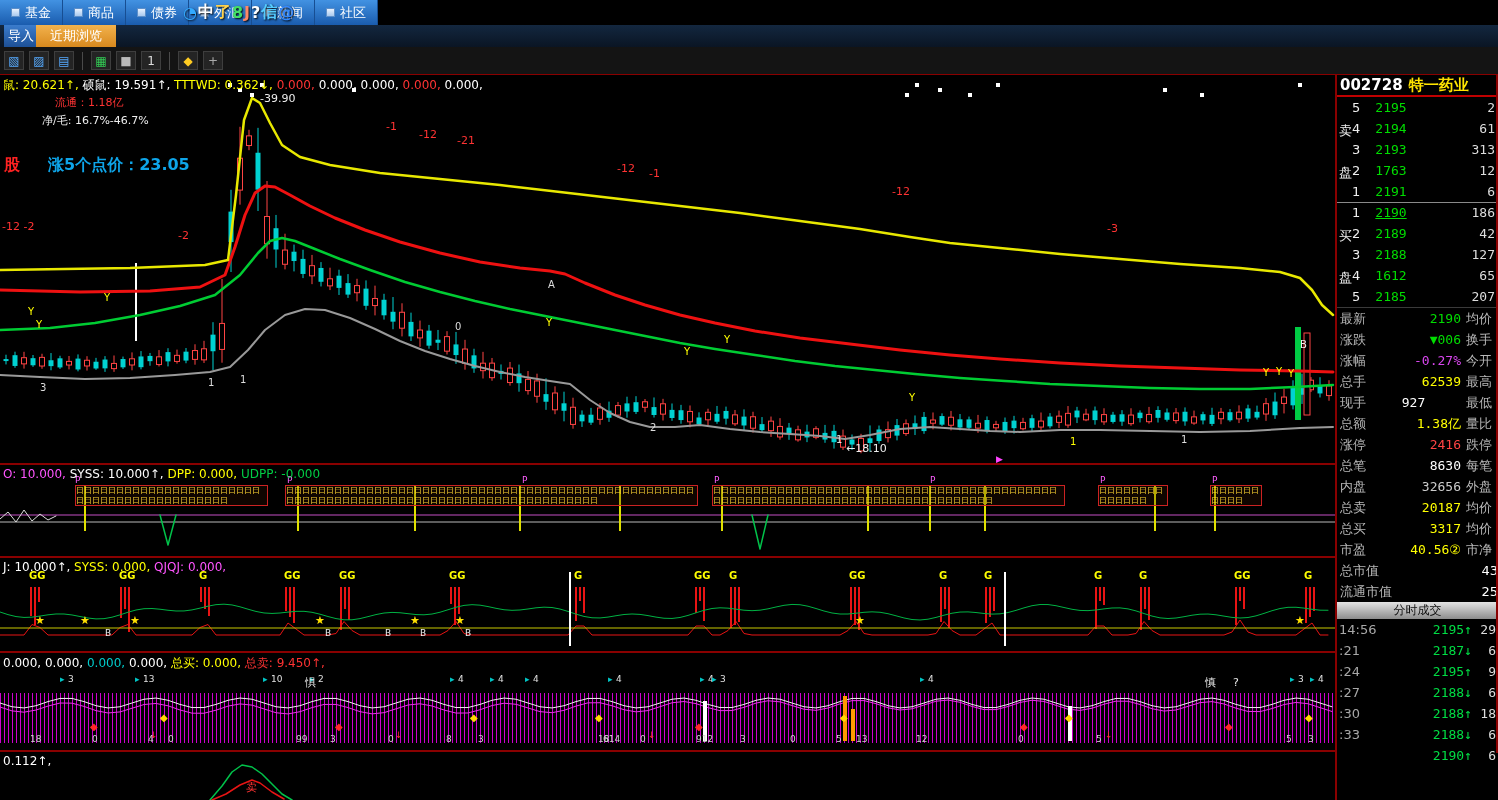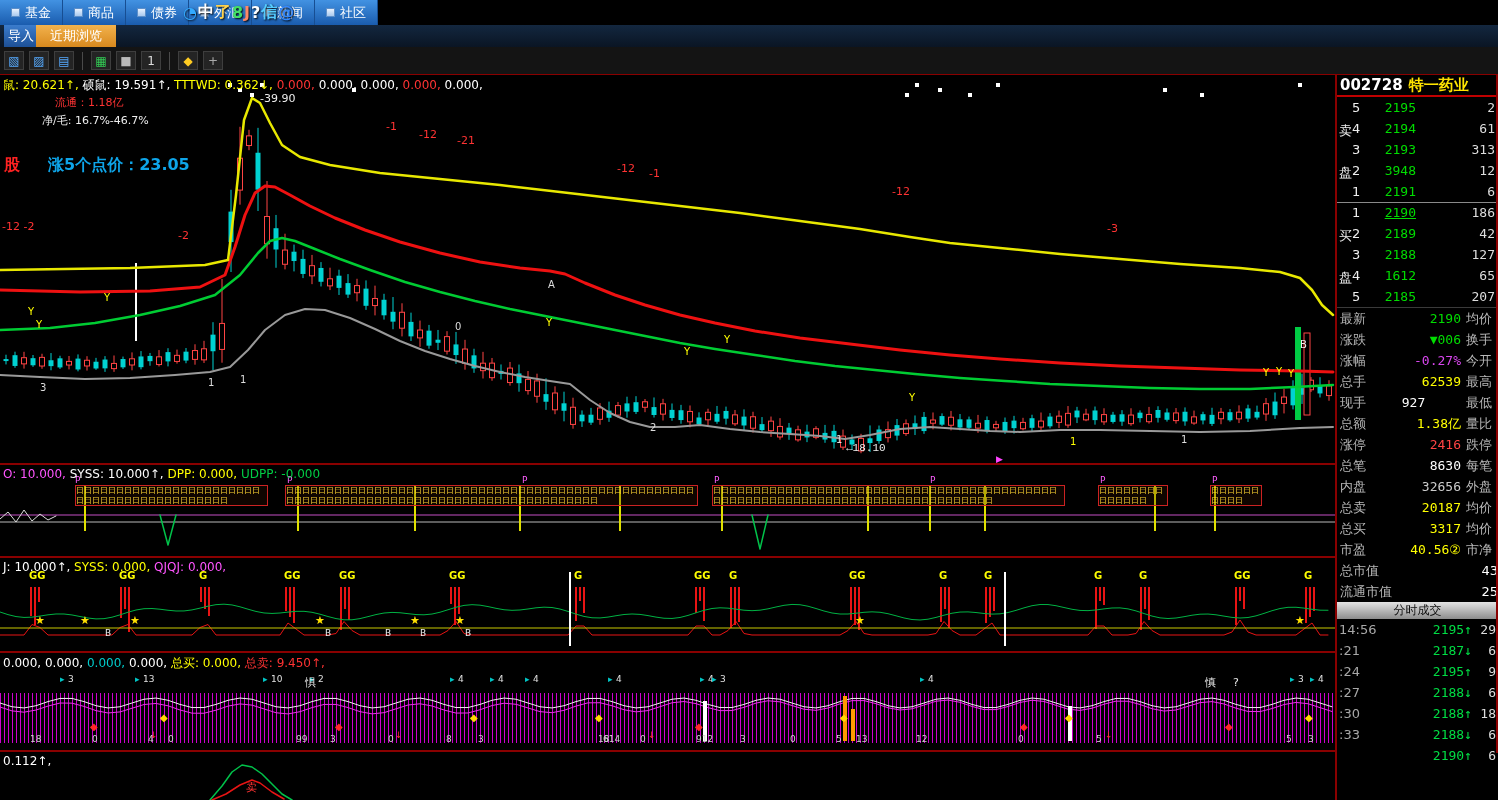--- a/index.html
+++ b/index.html
@@ -33,21 +33,21 @@
 .hdr{position:absolute;top:2px;left:3px;font-size:12px;white-space:nowrap;z-index:3;}
 .ribbon{position:absolute;top:20px;height:21px;overflow:hidden;color:#ffd633;font-size:8px;line-height:10px;word-break:break-all;border:1px solid #c22;background:rgba(60,20,0,.25);}
 .hatch{position:absolute;background:repeating-linear-gradient(90deg,rgba(240,0,240,.85) 0 1px,transparent 1px 4px);}
 .right-panel{width:161px;height:725px;position:relative;background:#000;z-index:60;font-size:13px;color:#ddd;}
 .rp-title{height:22px;display:flex;align-items:center;gap:6px;padding-left:3px;border-bottom:2px solid #c00000;}
 .rp-title .code{color:#fff;font-weight:bold;font-size:15px;}
 .rp-title .name{color:#ffe400;font-weight:bold;font-size:15px;}
 .ob{position:relative;height:211px;border-bottom:1px solid #3a3a3a;padding-left:15px;}
 .ob-row{height:21px;display:flex;align-items:center;}
 .ob-row .lv{width:14px;color:#eee;}
-.ob-row .pr{width:50px;text-align:right;font-family:"DejaVu Sans Mono",monospace;}
+.ob-row .pr{width:50px;text-align:center;font-family:"DejaVu Sans Mono",monospace;}
 .ob-row .vol{flex:1;text-align:right;color:#ddd;padding-right:3px;font-family:"DejaVu Sans Mono",monospace;}
 .ob-mid{position:absolute;left:0;top:105px;width:100%;border-top:1px solid #8a8a8a;}
 .side-ch{position:absolute;left:2px;color:#eee;}
 .stats{padding-left:3px;}
 .st-row{height:21px;display:flex;align-items:center;}
 .st-row .lbl{color:#b8b8b8;}
 .st-row .val{flex:1;text-align:right;font-family:"DejaVu Sans Mono",monospace;}
 .st-row .rlbl{width:32px;margin-left:5px;color:#b8b8b8;white-space:nowrap;}
 .tns-hdr{height:17px;display:flex;align-items:center;justify-content:center;background:linear-gradient(#e3e3e3,#8d8d8d);color:#111;font-size:12px;}
 .tns{padding:0 2px;}
@@ -436,21 +436,21 @@
             <div class="dot" style="left: 968px; top: 18px;"></div>
             <div class="dot" style="left: 996px; top: 8px;"></div>
             <div class="dot" style="left: 1163px; top: 13px;"></div>
             <div class="dot" style="left: 1200px; top: 18px;"></div>
             <div class="dot" style="left: 1298px; top: 8px;"></div>
             <span style="left: 55px; top: 22px; color: rgb(255, 51, 51); font-size: 11px;">流通：1.18亿</span>
             <span style="left: 42px; top: 40px; color: rgb(238, 238, 238); font-size: 11px;">净/毛: 16.7%-46.7%</span>
             <span style="left: 4px; top: 82px; color: rgb(255, 34, 34); font-size: 16px; font-weight: bold;">股</span>
             <span style="left: 48px; top: 82px; color: #0ea5e9; font-size: 16px; font-weight: bold;">涨5个点价：23.05</span>
             <span style="left: 260px; top: 18px; color: rgb(238, 238, 238); font-size: 11px;">-39.90</span>
-            <span style="left: 846px; top: 368px; color: rgb(238, 238, 238); font-size: 11px; font-family: Liberation Mono, monospace;">←18.10</span>
+            <span style="left: 846px; top: 368px; color: rgb(238, 238, 238); font-size: 11px;">←18.10</span>
             <span style="left: 2px; top: 146px; color: rgb(255, 51, 51); font-size: 11px;">-12 -2</span>
             <span style="left: 178px; top: 155px; color: rgb(255, 51, 51); font-size: 11px;">-2</span>
             <span style="left: 386px; top: 46px; color: rgb(255, 51, 51); font-size: 11px;">-1</span>
             <span style="left: 419px; top: 54px; color: rgb(255, 51, 51); font-size: 11px;">-12</span>
             <span style="left: 457px; top: 60px; color: rgb(255, 51, 51); font-size: 11px;">-21</span>
             <span style="left: 617px; top: 88px; color: rgb(255, 51, 51); font-size: 11px;">-12</span>
             <span style="left: 649px; top: 93px; color: rgb(255, 51, 51); font-size: 11px;">-1</span>
             <span style="left: 892px; top: 111px; color: rgb(255, 51, 51); font-size: 11px;">-12</span>
             <span style="left: 1107px; top: 148px; color: rgb(255, 51, 51); font-size: 11px;">-3</span>
             <span style="left: 28px; top: 232px; color: rgb(255, 255, 0); font-size: 10px;">Y</span>
@@ -708,21 +708,21 @@
             <span class="pr" style="color: rgb(0, 221, 0);">2194</span>
             <span class="vol">61</span>
           </div>
           <div class="ob-row">
             <span class="lv">3</span>
             <span class="pr" style="color: rgb(0, 221, 0);">2193</span>
             <span class="vol">313</span>
           </div>
           <div class="ob-row">
             <span class="lv">2</span>
-            <span class="pr" style="color: rgb(0, 221, 0);">3948</span>
+            <span class="pr" style="color: rgb(0, 221, 0);">1763</span>
             <span class="vol">12</span>
           </div>
           <div class="ob-row">
             <span class="lv">1</span>
             <span class="pr" style="color: rgb(0, 221, 0);">2191</span>
             <span class="vol">6</span>
           </div>
           <div class="ob-row">
             <span class="lv">1</span>
             <span class="pr" style="color: rgb(0, 221, 0); text-decoration: underline;">2190</span>

